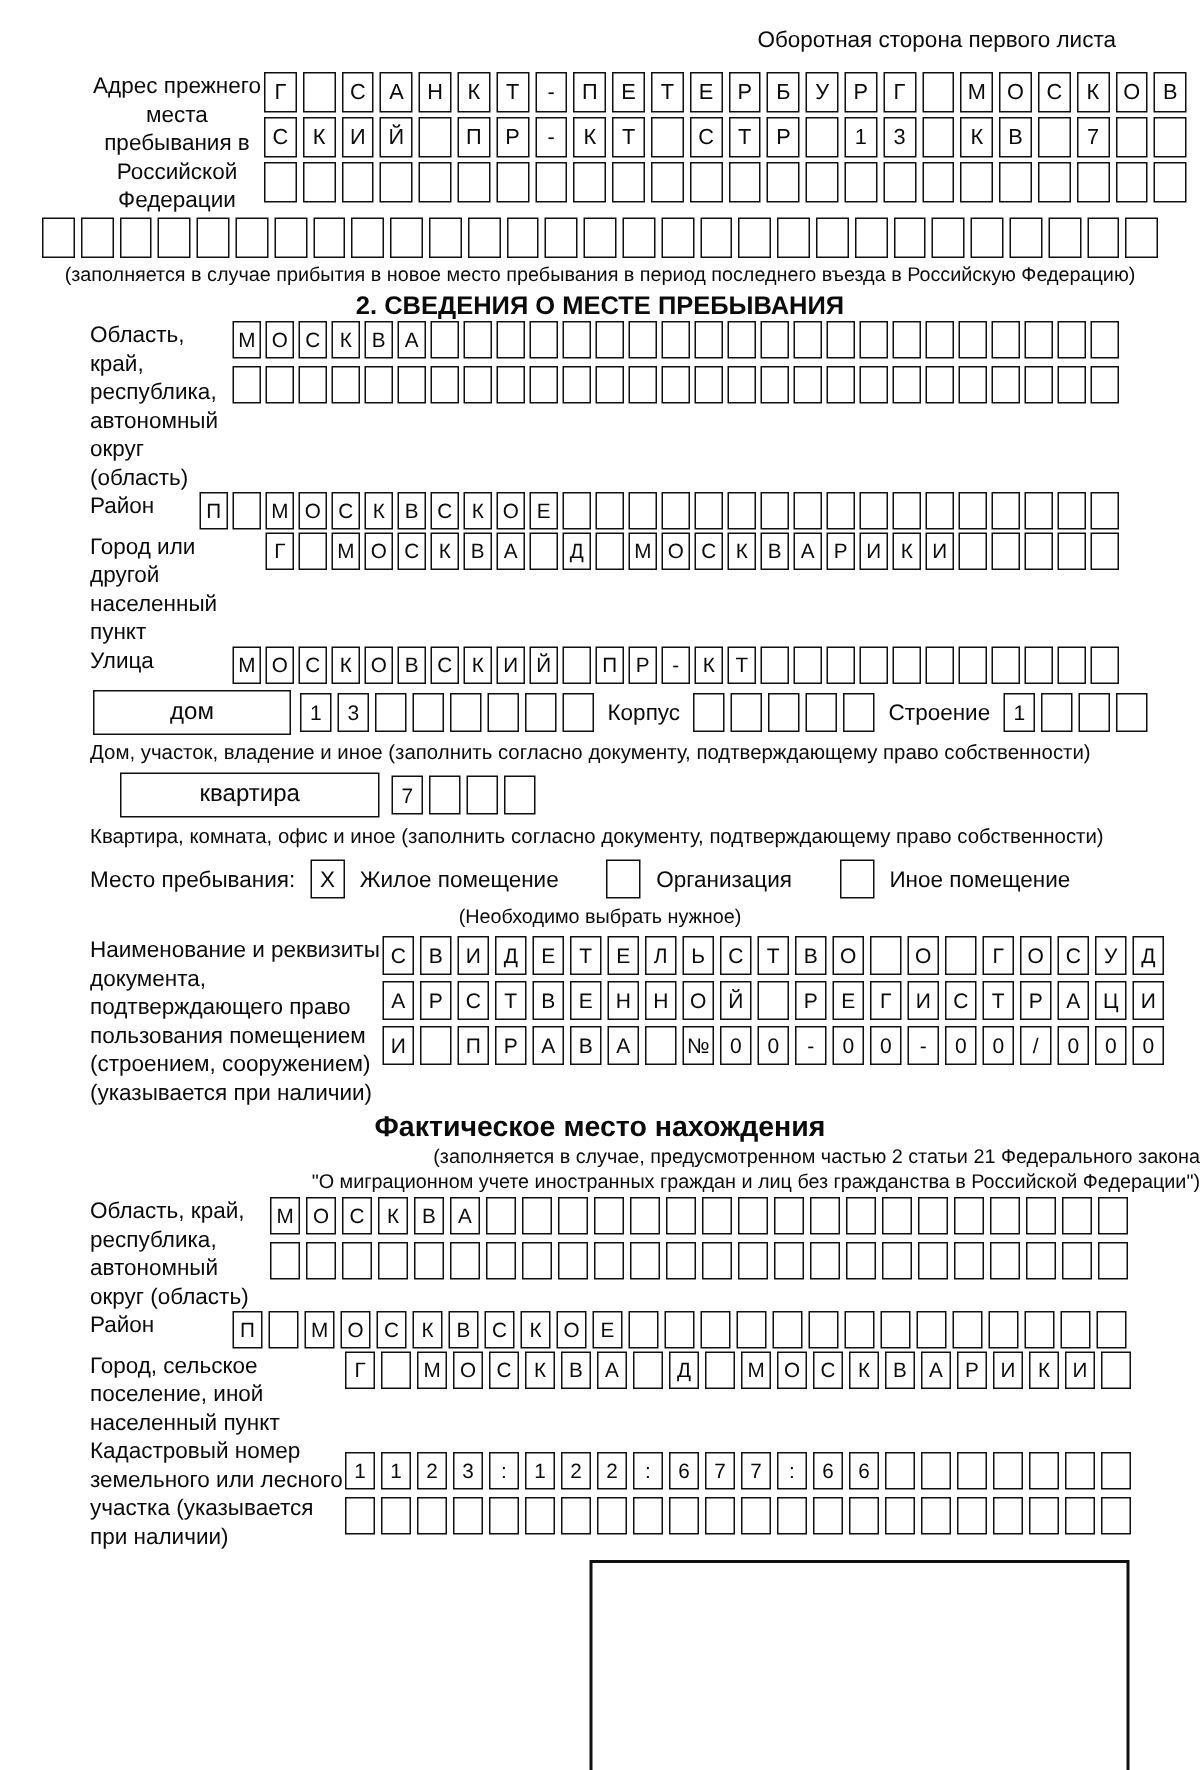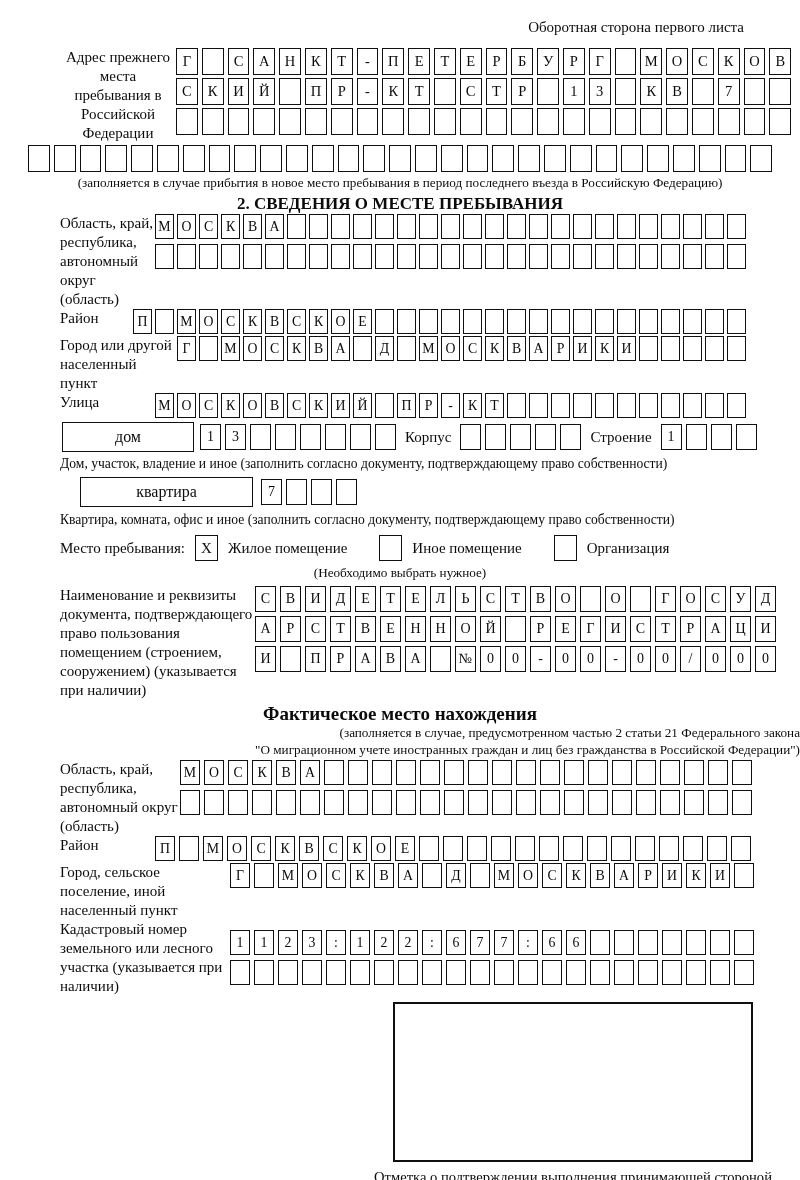--- a/index.html
+++ b/index.html
@@ -1,17 +1,17 @@
 <!DOCTYPE html>
 <html><head>
 <meta charset="utf-8">
 <style>
   html,body{margin:0;padding:0;background:#fff;}
   .page{position:relative;width:800px;height:1180px;background:#fff;overflow:hidden;
-        font-family:Liberation Serif, serif;color:#0b0b0b;}
+        font-family:Liberation Sans, sans-serif;color:#0b0b0b;}
   .hdr{margin:18px 56px 0 0;text-align:right;font-size:15px;line-height:18px;}
 
   .frow{display:flex;align-items:flex-start;margin-left:60px;}
   .lbl{font-size:15px;line-height:19px;flex:none;}
   .w116{width:116px}.w95{width:95px}.w73{width:73px}.w117{width:117px}
   .w195{width:195px}.w120{width:120px}.w170{width:170px}
 
   .cr{display:flex;flex:none;}
   .cell{border:1.6px solid #101010;box-sizing:border-box;background:#fff;flex:none;
         display:inline-flex;align-items:center;justify-content:center;}
@@ -387,25 +387,25 @@
   </div>
 
   <div class="stayrow">
     <span>Место пребывания:</span>
     <span class="opt">
       <span class="chk">X</span>
       <span class="olab">Жилое помещение</span>
     </span>
     <span class="opt">
       <span class="chk"></span>
-      <span class="olab">Иное помещение</span>
+      <span class="olab">Организация</span>
     </span>
     <span class="opt">
       <span class="chk"></span>
-      <span class="olab">Организация</span>
+      <span class="olab">Иное помещение</span>
     </span>
   </div>
   <div class="cnote">(Необходимо выбрать нужное)</div>
 
   <div class="frow docblock">
     <div class="lbl w195">Наименование и реквизиты документа, подтверждающего право пользования помещением (строением, сооружением) (указывается при наличии)</div>
     <div class="docrows">
       <div class="cr cr-c">
           <span class="cell">С</span>
           <span class="cell">В</span>

